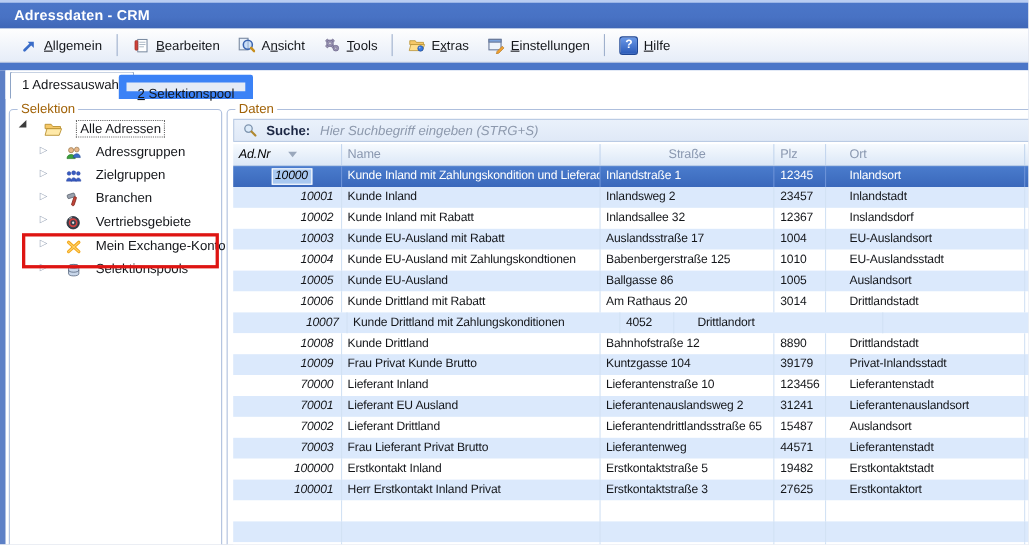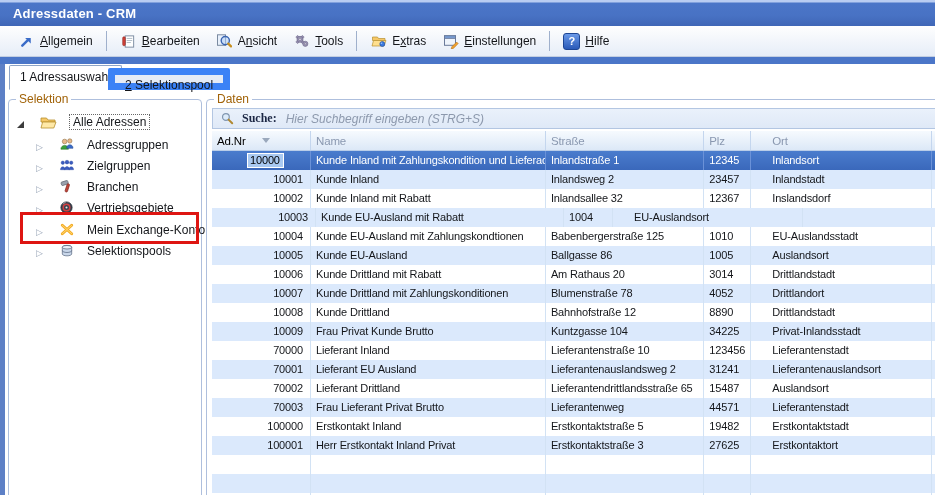--- a/index.html
+++ b/index.html
@@ -26,53 +26,53 @@
   .tab{position:absolute;box-sizing:border-box;border-radius:2px 2px 0 0;padding:0 10px;cursor:default;}
   .tab .u{text-decoration:underline;}
   .tab-active{left:4px;top:1px;height:25px;line-height:23px;background:#fff;border:1px solid #8ea4c6;border-bottom:1px solid #fff;}
   .tab-inactive{left:103px;top:4px;height:22px;line-height:20px;background:#e4ebf6;border:7px solid #3b82f6;}
   
   .gbox{position:absolute;border:1px solid #aebfdd;border-radius:4px;background:#fff;}
   .gbox-label{position:absolute;top:-8px;left:7px;background:#fff;padding:0 3px;color:#a16207;}
   .sel-box{left:8px;top:99px;width:192px;height:420px;}
   .dat-box{left:206px;top:99px;width:740px;height:420px;}
   
-  .titem{position:absolute;height:21px;display:flex;align-items:flex-end;gap:12px;cursor:default;}
+  .titem{position:absolute;height:21px;display:flex;align-items:flex-start;gap:12px;cursor:default;}
   .titem.root{left:6px;}
   .titem.child{left:24px;}
   .twisty-open{width:0;height:0;border-bottom:7px solid #3c3c3c;border-left:7px solid transparent;margin:0 4px 2px 2px;}
   .twisty-closed{color:#9aa6b8;font-size:9px;width:13px;text-align:center;}
   .ticon{width:17px;height:16px;display:inline-flex;align-items:center;justify-content:center;}
   .tlabel{white-space:nowrap;}
   .focus-rect{border:1px dotted #666;padding:0 3px;}
   .annotation{position:absolute;left:11px;top:112px;width:173px;height:26px;border:3px solid #de1512;z-index:5;}
   
   .searchbar{position:absolute;left:5px;top:8px;width:733px;height:21px;box-sizing:border-box;
     background:linear-gradient(#eaf1fb,#dfe9f7);border:1px solid #b3c6e2;
     display:flex;align-items:center;gap:7px;padding:0 7px;}
-  .search-label{font-weight:bold;color:#1c2744;font-family:Liberation Serif, serif;}
+  .search-label{font-weight:bold;color:#1c2744;}
   .search-input{flex:1;border:none;background:transparent;outline:none;font:italic 12px "Liberation Sans",sans-serif;color:#3a4456;}
   .search-input::placeholder{color:#8d99ad;font-style:italic;opacity:1;}
   
   .ghead{position:absolute;left:5px;top:31px;width:735px;height:20px;display:flex;
     background:linear-gradient(#f6fafe,#dce8f7);border-bottom:1px solid #b9cde8;box-sizing:border-box;}
   .gcol{box-sizing:border-box;padding:2px 5px;border-right:1px solid #c4d6ee;color:#8a98b0;
     font-size:11.5px;letter-spacing:-.15px;white-space:nowrap;overflow:hidden;display:flex;align-items:center;}
   .gcol.sorted{color:#000;}
   .sort-arrow{width:0;height:0;border-left:4px solid transparent;border-right:4px solid transparent;
     border-top:5px solid #9aa8bc;display:inline-block;margin-left:16px;}
   .grows{position:absolute;left:5px;top:51px;width:735px;}
   .grow{display:flex;height:19px;background:#fff;}
   .grow.stripe{background:#dbe9fc;}
   .grow.selected{background:linear-gradient(#4a7ccd,#3a68bb);}
   .gcell{box-sizing:border-box;padding:2px 5px;border-right:1px solid #d2e2f4;
     font-size:11px;letter-spacing:-.15px;white-space:nowrap;overflow:hidden;color:#14161a;line-height:15px;}
   .grow.selected .gcell{color:#fff;border-right-color:#6b92d8;}
-  .c0{width:104px;text-align:right;padding-right:7px;}
-  .c1{width:248px;}.c2{width:167px;}.c3{width:49px;}.c4{width:174px;margin-left:16px;}
+  .c0{width:104px;text-align:right;padding-right:7px;font-style:italic;}
+  .c1{width:248px;}.c2{width:167px;justify-content:center;}.c3{width:49px;}.c4{width:174px;margin-left:16px;}
   .c5{width:15px;border-right:none;}
   .grow.selected .c0{text-align:left;padding-left:4px;}
   .cell-editor{background:#a9c9f1;border:1px solid #fff;color:#000;padding:0 3px 0 2px;display:inline-block;line-height:13px;margin-left:31px;}
 </style>
 </head>
 <body>
 
 <div class="screen">
 
   <div class="titlebar">
@@ -321,20 +321,21 @@
           <div class="gcell c0">10002</div>
           <div class="gcell c1">Kunde Inland mit Rabatt</div>
           <div class="gcell c2">Inlandsallee 32</div>
           <div class="gcell c3">12367</div>
           <div class="gcell c4">Inslandsdorf</div>
           <div class="gcell c5"></div>
         </div>
         <div class="grow stripe">
           <div class="gcell c0">10003</div>
           <div class="gcell c1">Kunde EU-Ausland mit Rabatt</div>
+          <div class="gcell c2">Auslandsstraße 17</div>
           <div class="gcell c3">1004</div>
           <div class="gcell c4">EU-Auslandsort</div>
           <div class="gcell c5"></div>
         </div>
         <div class="grow">
           <div class="gcell c0">10004</div>
           <div class="gcell c1">Kunde EU-Ausland mit Zahlungskondtionen</div>
           <div class="gcell c2">Babenbergerstraße 125</div>
           <div class="gcell c3">1010</div>
           <div class="gcell c4">EU-Auslandsstadt</div>
@@ -352,38 +353,37 @@
           <div class="gcell c0">10006</div>
           <div class="gcell c1">Kunde Drittland mit Rabatt</div>
           <div class="gcell c2">Am Rathaus 20</div>
           <div class="gcell c3">3014</div>
           <div class="gcell c4">Drittlandstadt</div>
           <div class="gcell c5"></div>
         </div>
         <div class="grow stripe">
           <div class="gcell c0">10007</div>
           <div class="gcell c1">Kunde Drittland mit Zahlungskonditionen</div>
-          <div class="gcell c2">Blumenstraße 78</div>
           <div class="gcell c3">4052</div>
           <div class="gcell c4">Drittlandort</div>
           <div class="gcell c5"></div>
         </div>
         <div class="grow">
           <div class="gcell c0">10008</div>
           <div class="gcell c1">Kunde Drittland</div>
           <div class="gcell c2">Bahnhofstraße 12</div>
           <div class="gcell c3">8890</div>
           <div class="gcell c4">Drittlandstadt</div>
           <div class="gcell c5"></div>
         </div>
         <div class="grow stripe">
           <div class="gcell c0">10009</div>
           <div class="gcell c1">Frau Privat Kunde Brutto</div>
           <div class="gcell c2">Kuntzgasse 104</div>
-          <div class="gcell c3">34225</div>
+          <div class="gcell c3">39179</div>
           <div class="gcell c4">Privat-Inlandsstadt</div>
           <div class="gcell c5"></div>
         </div>
         <div class="grow">
           <div class="gcell c0">70000</div>
           <div class="gcell c1">Lieferant Inland</div>
           <div class="gcell c2">Lieferantenstraße 10</div>
           <div class="gcell c3">123456</div>
           <div class="gcell c4">Lieferantenstadt</div>
           <div class="gcell c5"></div>

